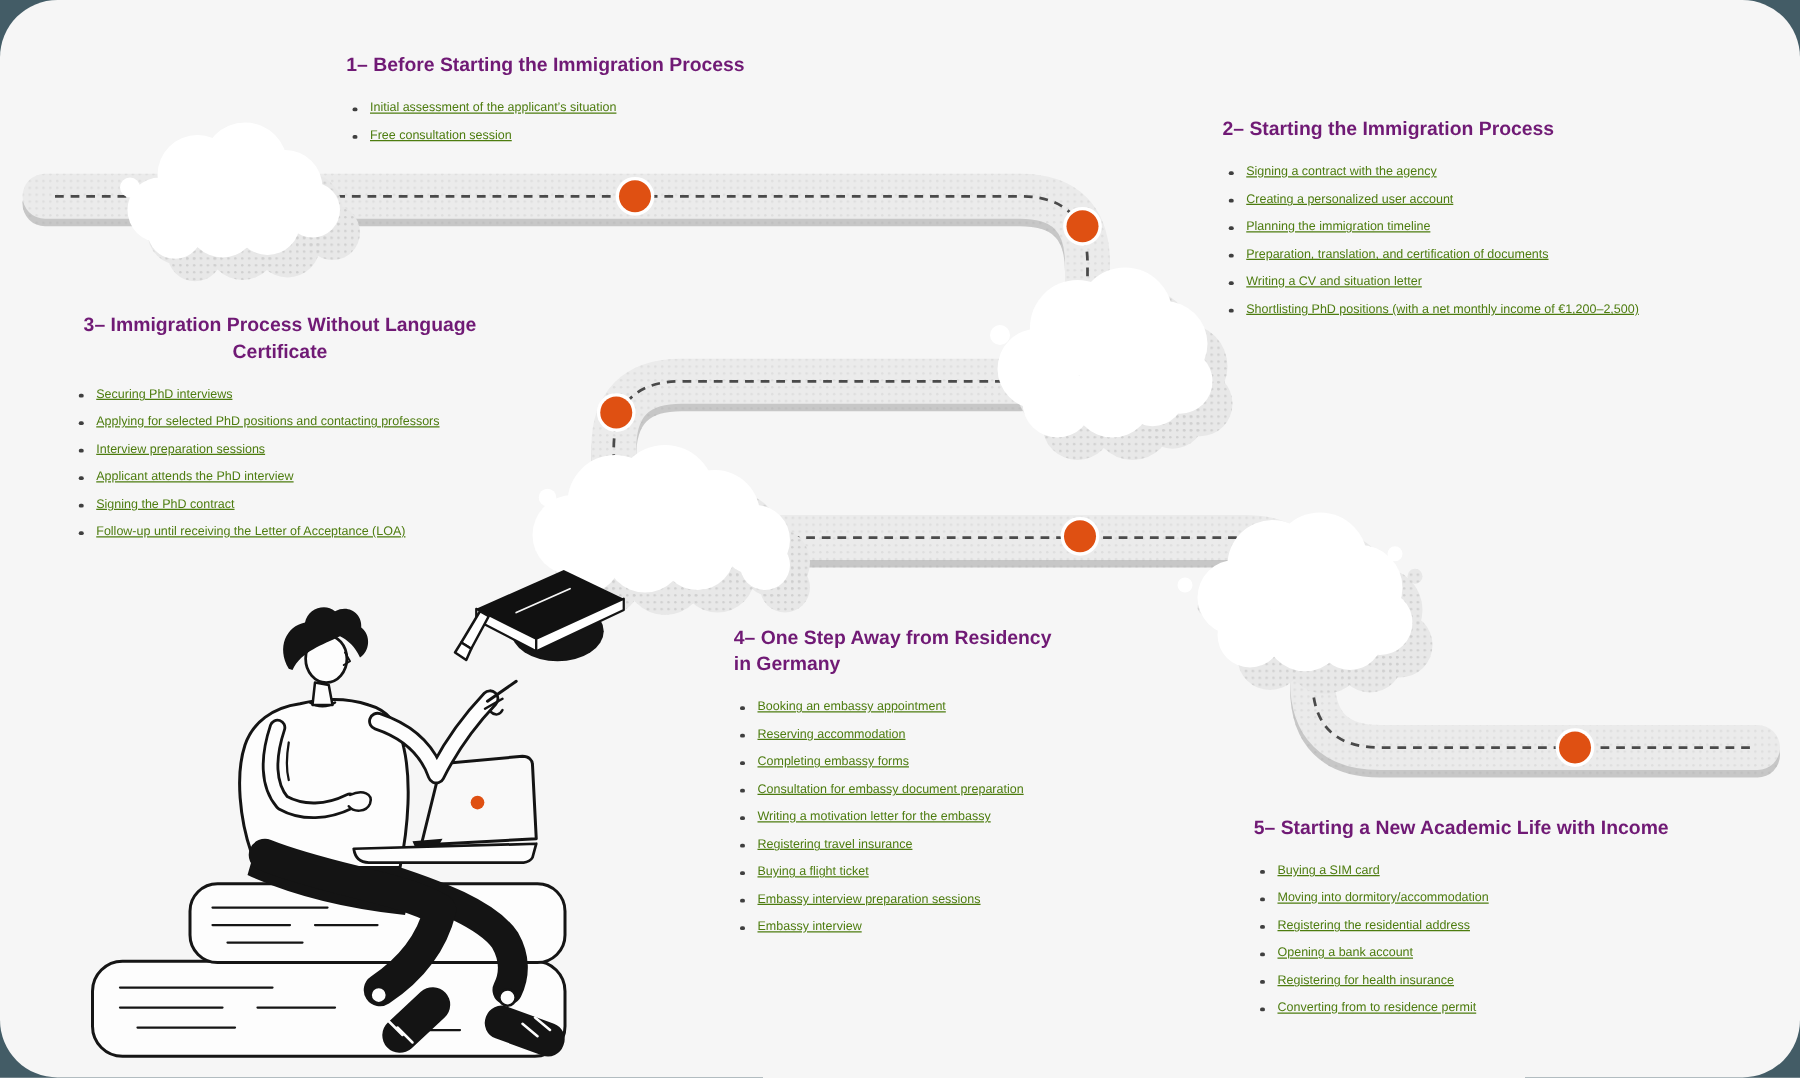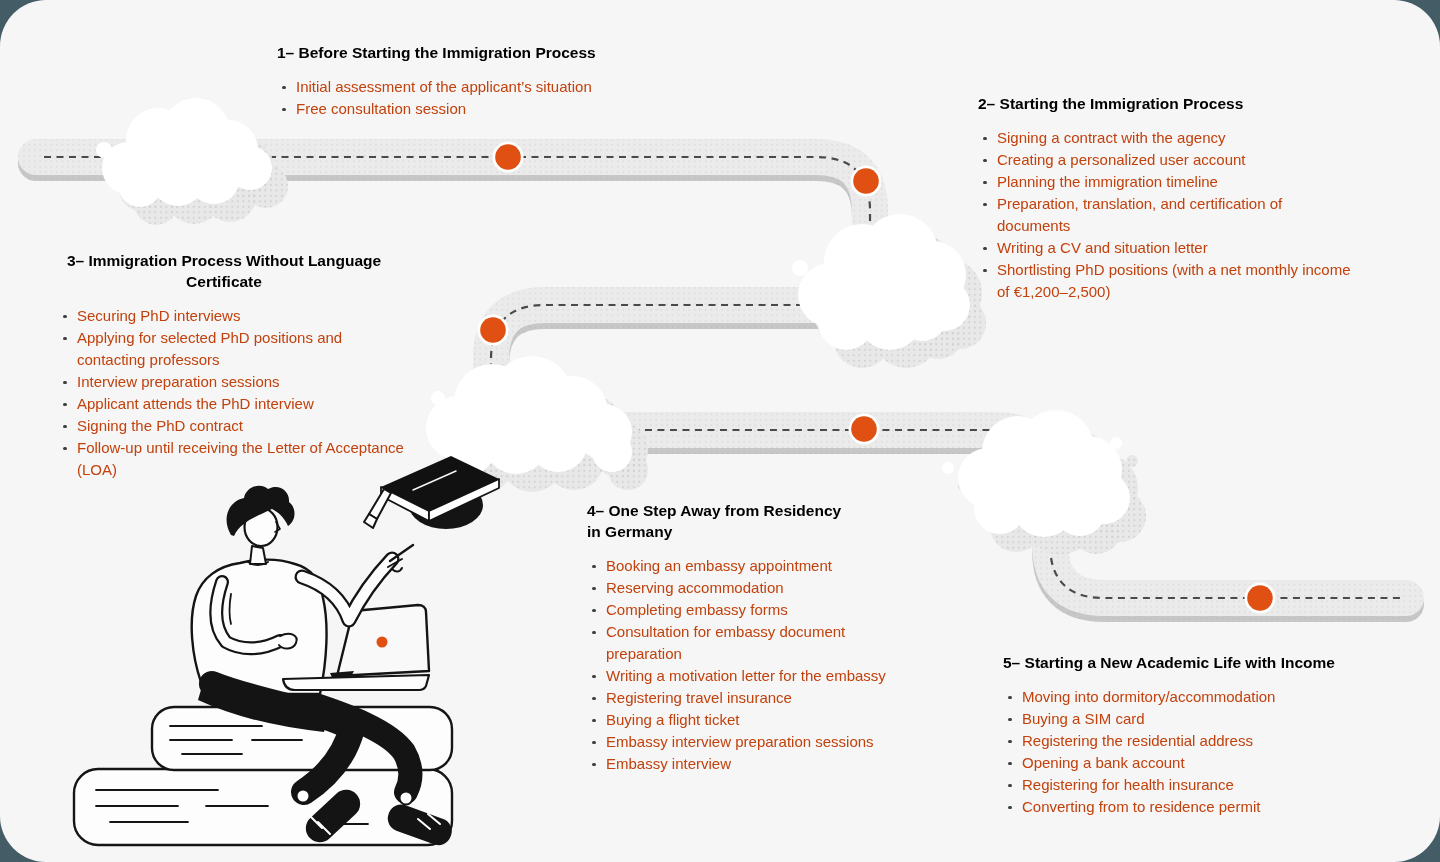--- a/index.html
+++ b/index.html
@@ -1,23 +1,23 @@
 <!DOCTYPE html>
 <html><head>
 <meta charset="utf-8">
 <style>
   html,body{margin:0;padding:0;width:1440px;height:862px;background:#435c66;overflow:hidden;}
   .card{position:absolute;inset:0;background:#f6f6f6;border-radius:46px;overflow:hidden;
         font-family:"Liberation Sans",sans-serif;}
   svg.canvas{position:absolute;left:0;top:0;width:1440px;height:862px;}
   .section{position:absolute;}
-  .section h3{margin:0 0 13px 0;font-size:15.5px;line-height:21px;font-weight:700;color:#000000;
+  .section h3{margin:0 0 13px 0;font-size:15.5px;line-height:21px;font-weight:700;color:#701a75;
               font-family:"Liberation Sans",sans-serif;}
   .section ul{list-style:none;margin:0;padding:0;}
-  .section li{position:relative;padding-left:19px;font-size:15px;line-height:22px;color:#c2410c;}
+  .section li{position:relative;padding-left:19px;font-size:10px;line-height:22px;color:#4d7c0f;text-decoration:underline;}
   .section li::before{content:'';position:absolute;left:5px;top:9.5px;width:3.6px;height:3.6px;
               border-radius:50%;background:#3f3f3f;}
   #s1{left:277px;top:42px;width:330px;}
   #s2{left:978px;top:93px;width:378px;}
   #s3{left:58px;top:250px;width:350px;} #s3 h3{max-width:332px;text-align:center;}
   #s4{left:587px;top:500px;width:334px;} #s4 h3{max-width:272px;}
   #s5{left:1003px;top:652px;width:350px;}
   .dot-ring{fill:#ffffff;}
   .dot{fill:#df5012;}
 </style>
@@ -237,22 +237,22 @@
       <li>Registering travel insurance</li>
       <li>Buying a flight ticket</li>
       <li>Embassy interview preparation sessions</li>
       <li>Embassy interview</li>
     </ul>
   </div>
 
   <div class="section" id="s5">
     <h3>5– Starting a New Academic Life with Income</h3>
     <ul>
+      <li>Buying a SIM card</li>
       <li>Moving into dormitory/accommodation</li>
-      <li>Buying a SIM card</li>
       <li>Registering the residential address</li>
       <li>Opening a bank account</li>
       <li>Registering for health insurance</li>
       <li>Converting from to residence permit</li>
     </ul>
   </div>
 
 </div>
 
 </body></html>

